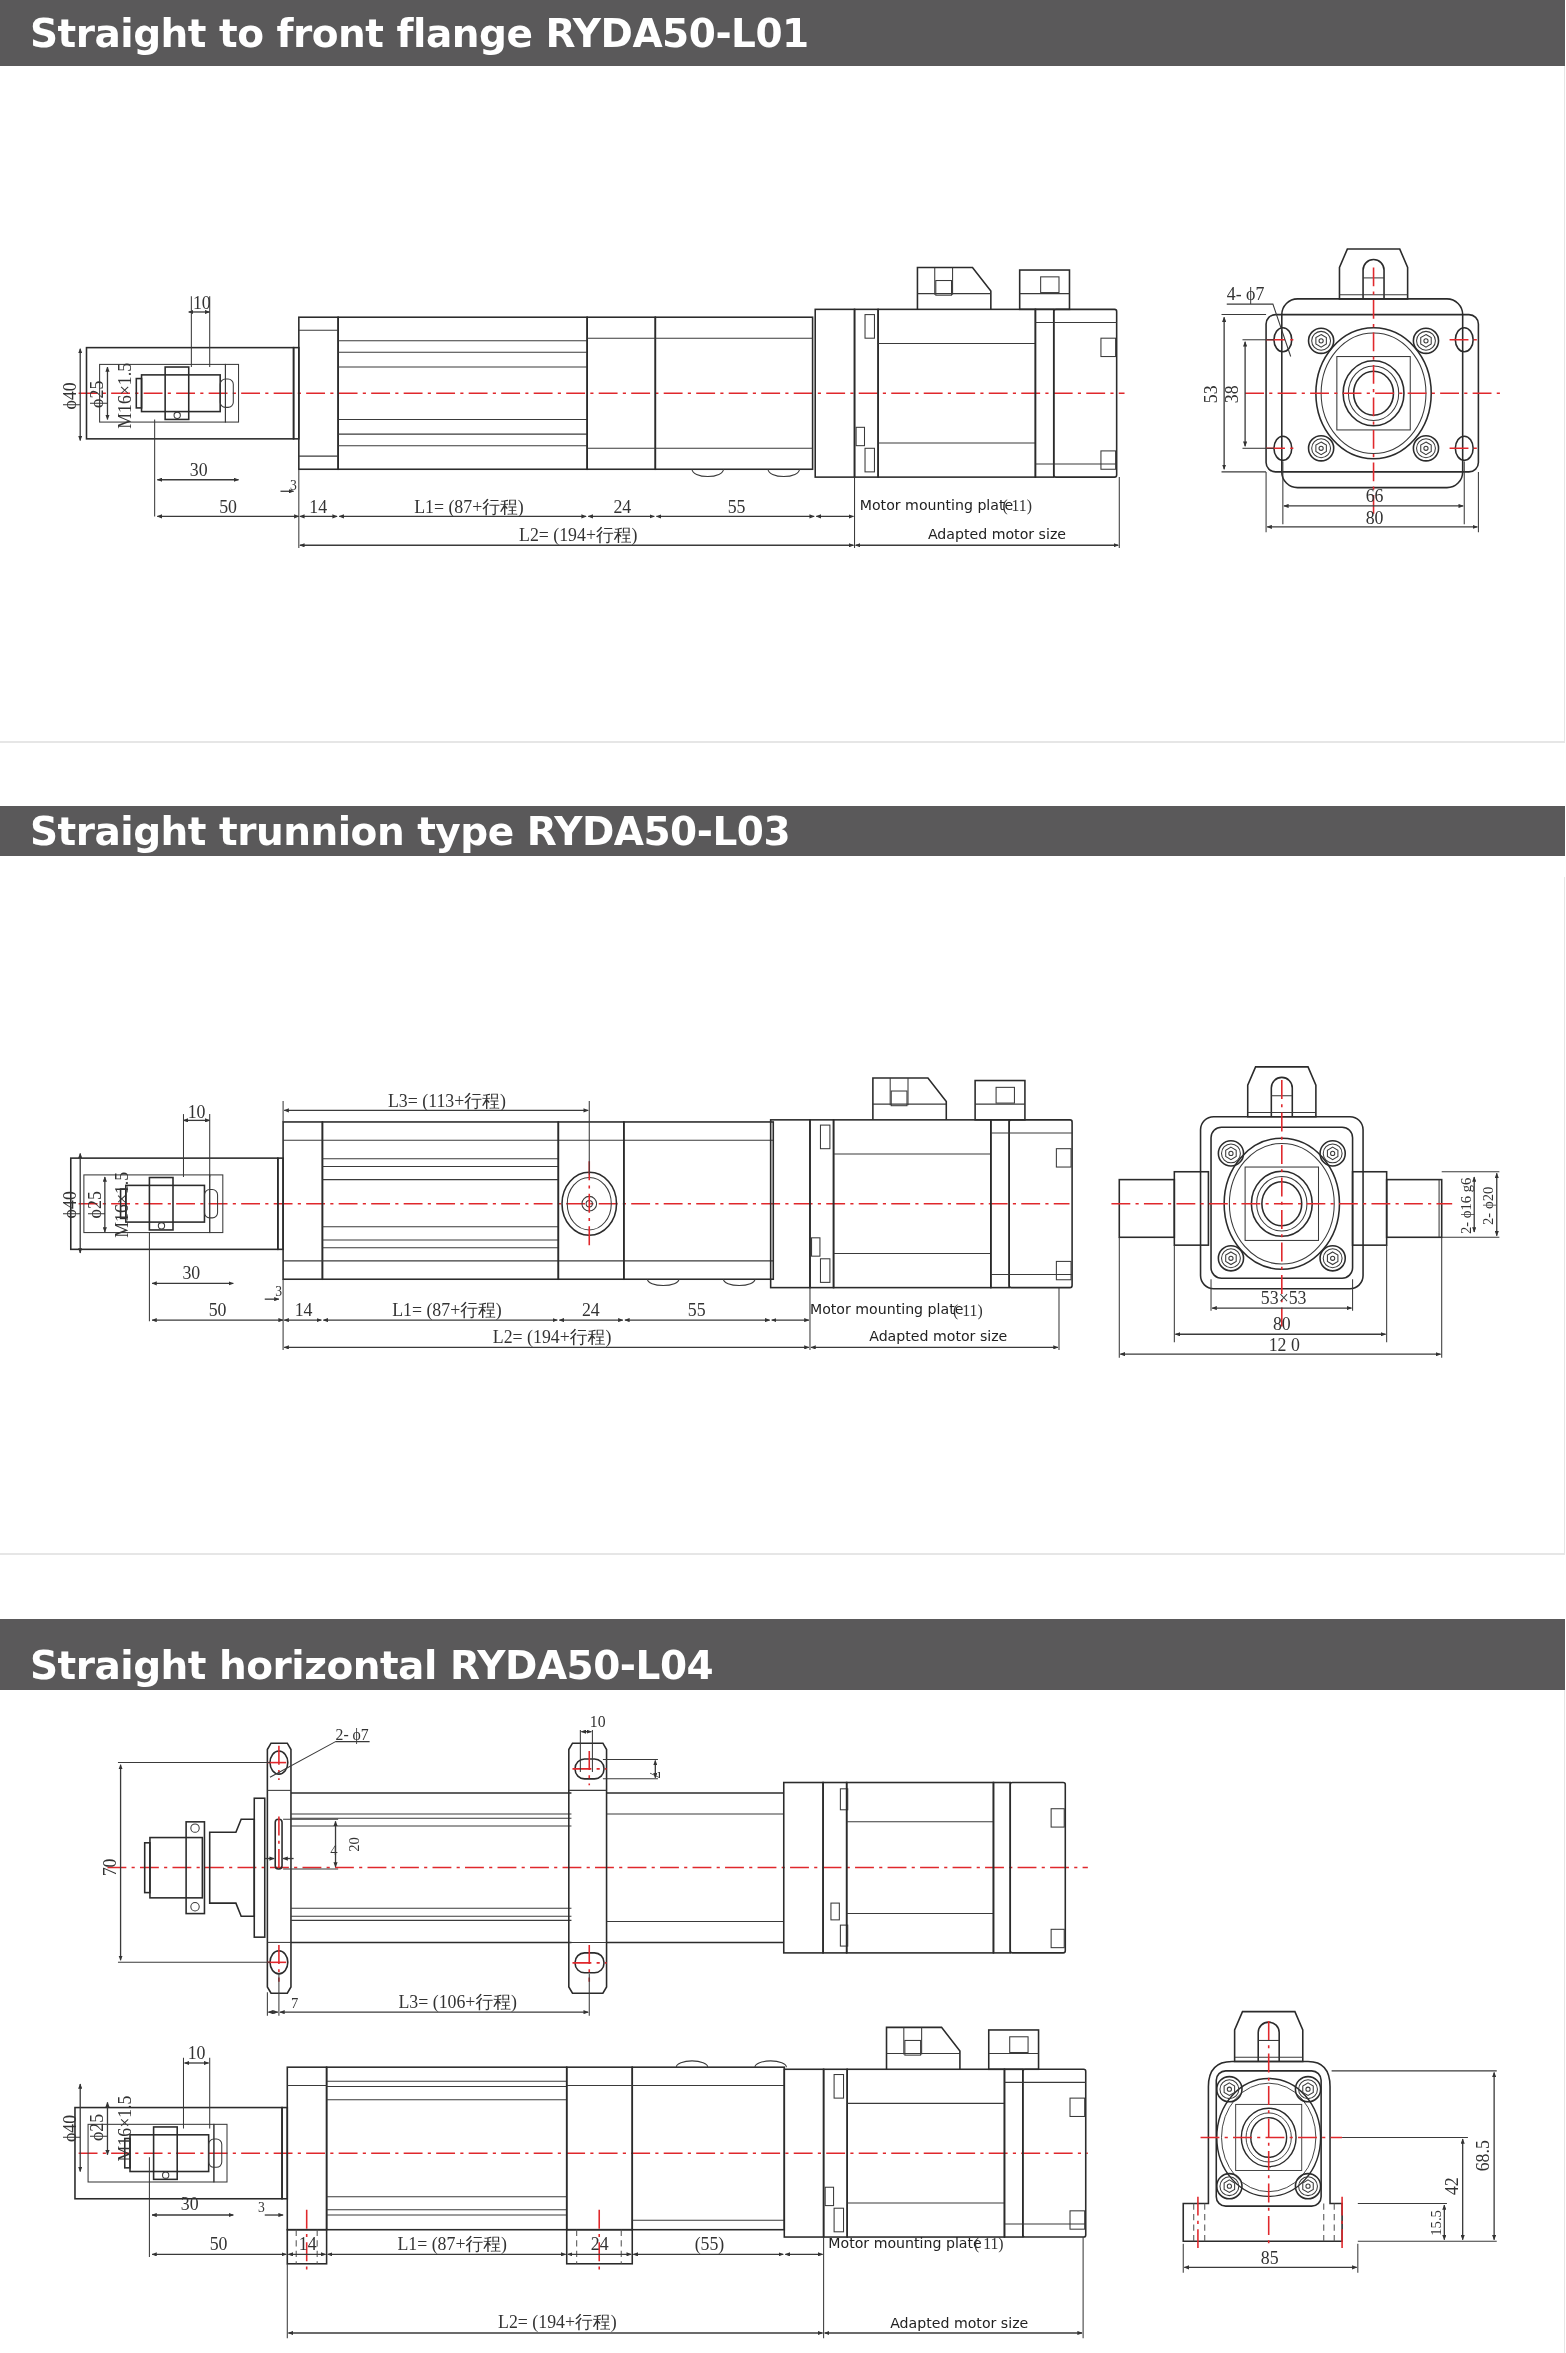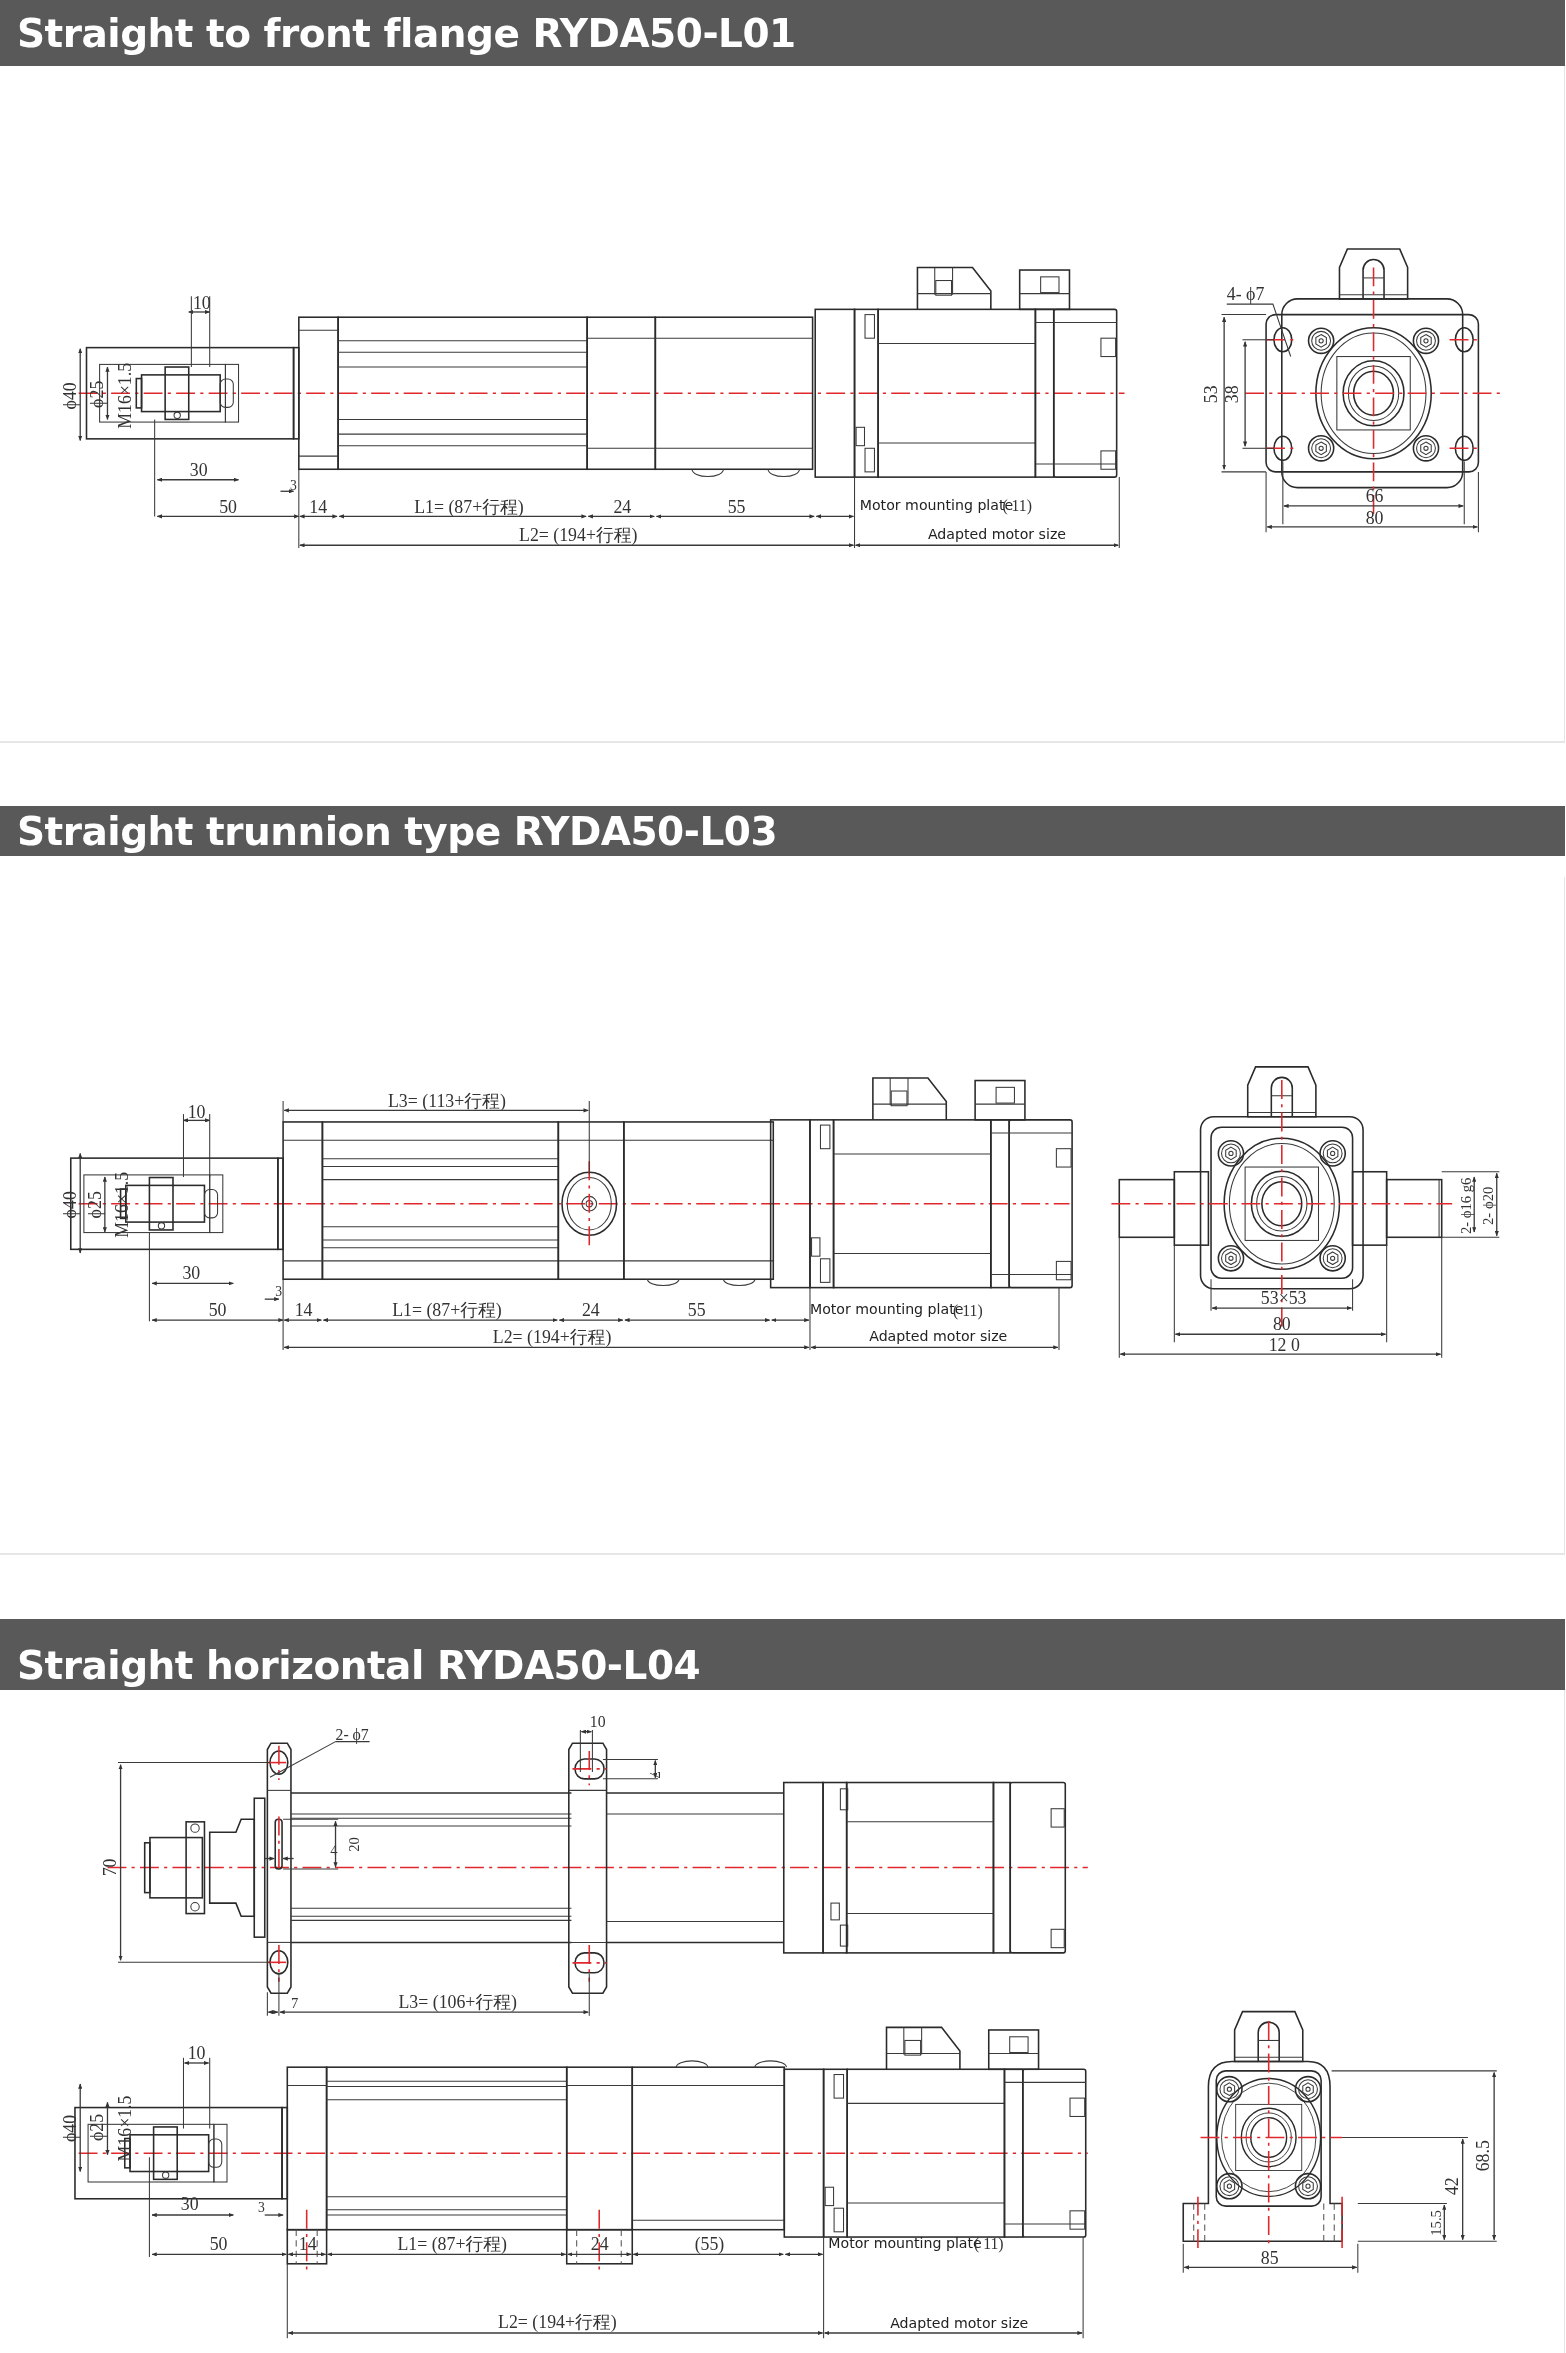--- a/index.html
+++ b/index.html
@@ -1,17 +1,17 @@
 <!DOCTYPE html>
 <html style="font-size:8.4px"><head>
 <meta charset="utf-8">
 <style>
   html, body { margin: 0; padding: 0; background: #ffffff; }
   body { width: 1567px; height: 2354px; position: relative; overflow: hidden; font-family: "Liberation Sans", sans-serif; }
-  .header { position: absolute; left: 0; width: 1565px; background: #5a595a; color: #ffffff; font-family: "DejaVu Sans", sans-serif; font-weight: bold; font-size: 39px; display: flex; align-items: center; box-sizing: border-box; padding-left: 17px; letter-spacing: -0.5px; }
+  .header { position: absolute; left: 0; width: 1565px; background: #5a595a; color: #ffffff; font-family: "DejaVu Sans", sans-serif; font-weight: bold; font-size: 39px; display: flex; align-items: center; box-sizing: border-box; padding-left: 30px; letter-spacing: -0.5px; }
   .panel { position: absolute; left: 0; width: 1565px; border-right: 1.6px solid #e6e6e6; border-bottom: 2.1px solid #e6e6e6; box-sizing: border-box; background: #fff; }
   svg.drawing { position: absolute; left: 0; top: 0; }
   .ln { stroke: #2b2b2b; stroke-width: 3; fill: none; }
   .thin { stroke: #3a3a3a; stroke-width: 2; fill: none; }
   .cl { stroke: #e0282c; stroke-width: 3; stroke-dasharray: 36 10 6 10; fill: none; }
   .dim { stroke: #3a3a3a; stroke-width: 2.5; fill: none; }
   .dt { font-family: "Liberation Serif", serif; font-size: 34px; fill: #333; }
   .lbl { font-family: "DejaVu Sans", sans-serif; font-size: 27px; fill: #222; }
   .hid { stroke: #555; stroke-width: 2; stroke-dasharray: 12 8; fill: none; }
 </style>

